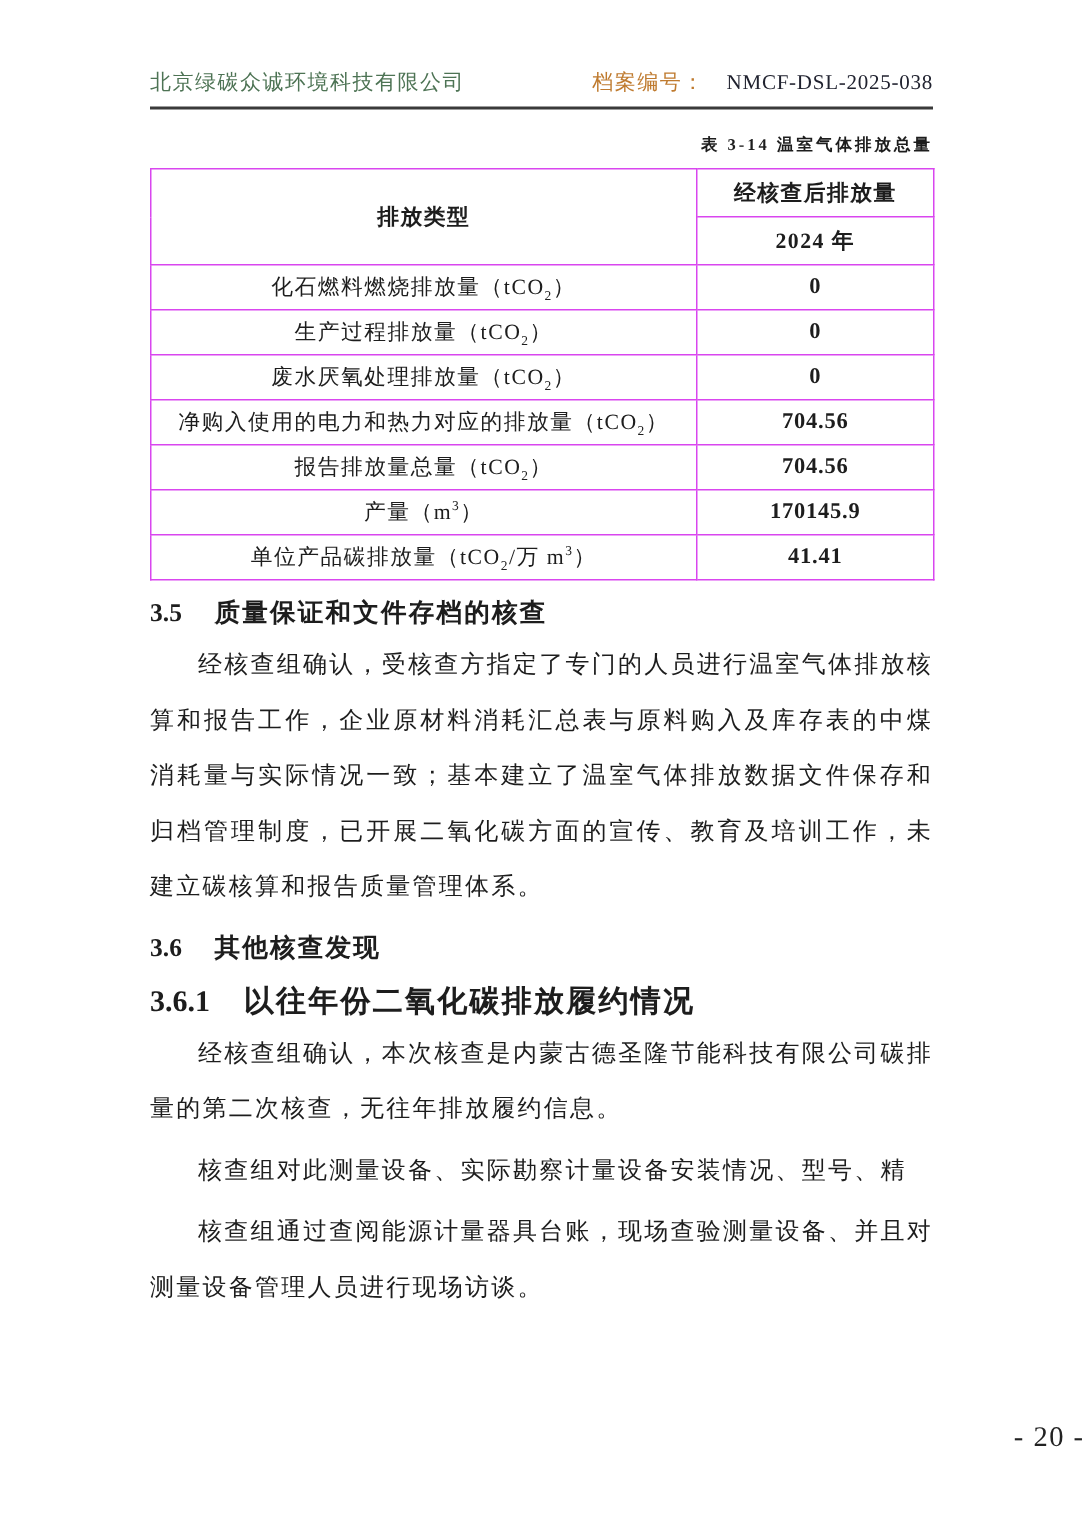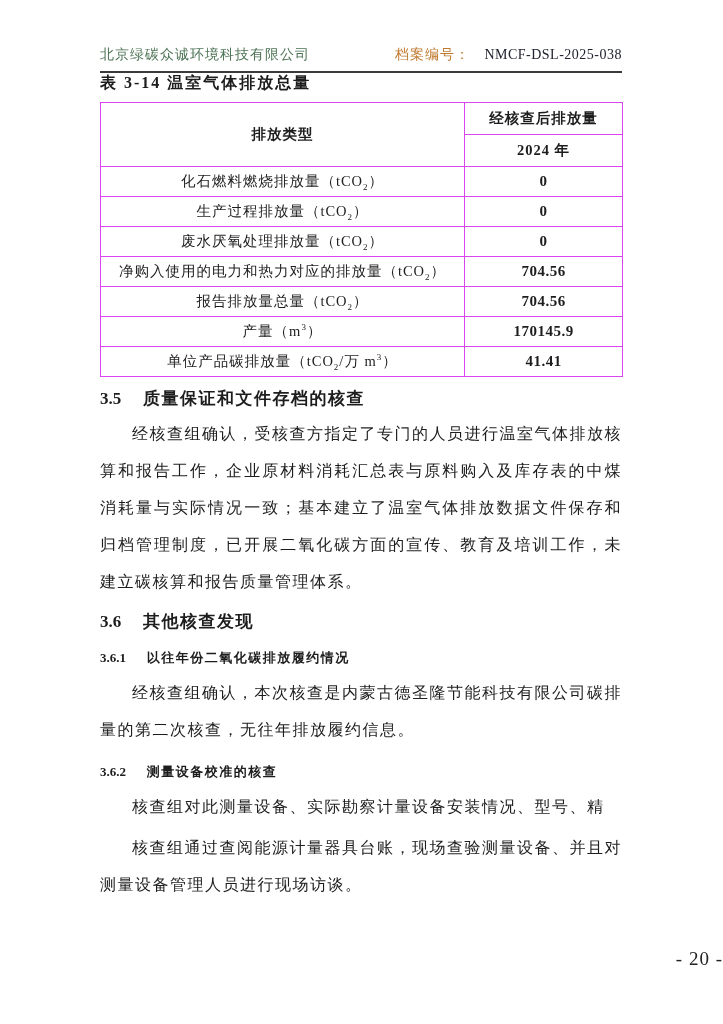--- a/index.html
+++ b/index.html
@@ -22,22 +22,22 @@
     font-size: 14px; letter-spacing: 1px;
   }
   .company { color: var(--company-green, #4d7354); }
   .file-no { white-space: nowrap; }
   .file-label { color: var(--file-label-orange, #bf7a2e); margin-right: 10px; }
   .file-value { color: var(--file-number-dark, #20222f); letter-spacing: 0.5px; }
   .header-rule { margin-top: 7px; border-top: 2px solid #3a3a3a; }
 
   
   .table-title {
-    text-align: left;
-    font-size: 16px; font-weight: bold; letter-spacing: 2px;
+    margin-top: 16px; text-align: right;
+    font-size: 11px; font-weight: bold; letter-spacing: 2px;
   }
   table.emission-table {
     margin-top: 8px; width: 522px;
     border-collapse: collapse; table-layout: fixed;
   }
   .emission-table td {
     border: 1px solid #d946ef;
     text-align: center; vertical-align: middle;
     font-size: 14.5px; letter-spacing: 1px;
     padding: 0 4px;
@@ -48,21 +48,21 @@
     font-weight: bold; font-size: 15px; letter-spacing: 0.5px;
   }
   .emission-table sub, .emission-table sup { font-size: 0.62em; }
 
   
   h2.sec {
     margin-top: 10px; font-size: 17px; font-weight: bold;
     letter-spacing: 1.5px; line-height: 24px;
   }
   h3.subsec {
-    margin-top: 12px; font-size: 13px; font-weight: bold;
+    margin-top: 12px; font-size: 20px; font-weight: bold;
     letter-spacing: 1.5px; line-height: 24px;
   }
   .sec-num, .subsec-num { margin-right: 16px; letter-spacing: 0; }
   p.body-para {
     margin-top: 4px;
     font-size: 16px; line-height: 37px;
     letter-spacing: 1.5px;
     text-align: justify; text-justify: inter-character;
     text-indent: 2em;
     word-break: break-all;
@@ -143,22 +143,18 @@
     <span class="sec-num">3.6</span>
     <span>其他核查发现</span>
   </h2>
 
   <h3 class="subsec">
     <span class="subsec-num">3.6.1</span>
     <span>以往年份二氧化碳排放履约情况</span>
   </h3>
   <p class="body-para">经核查组确认，本次核查是内蒙古德圣隆节能科技有限公司碳排量的第二次核查，无往年排放履约信息。</p>
 
-  <h3 class="subsec">
-    <span class="subsec-num">3.6.2</span>
-    <span>测量设备校准的核查</span>
-  </h3>
   <p class="body-para">核查组对此测量设备、实际勘察计量设备安装情况、型号、精</p>
   <p class="body-para">核查组通过查阅能源计量器具台账，现场查验测量设备、并且对测量设备管理人员进行现场访谈。</p>
 
   <footer class="page-footer">- 20 -</footer>
 
 </div>
 
 </body></html>

